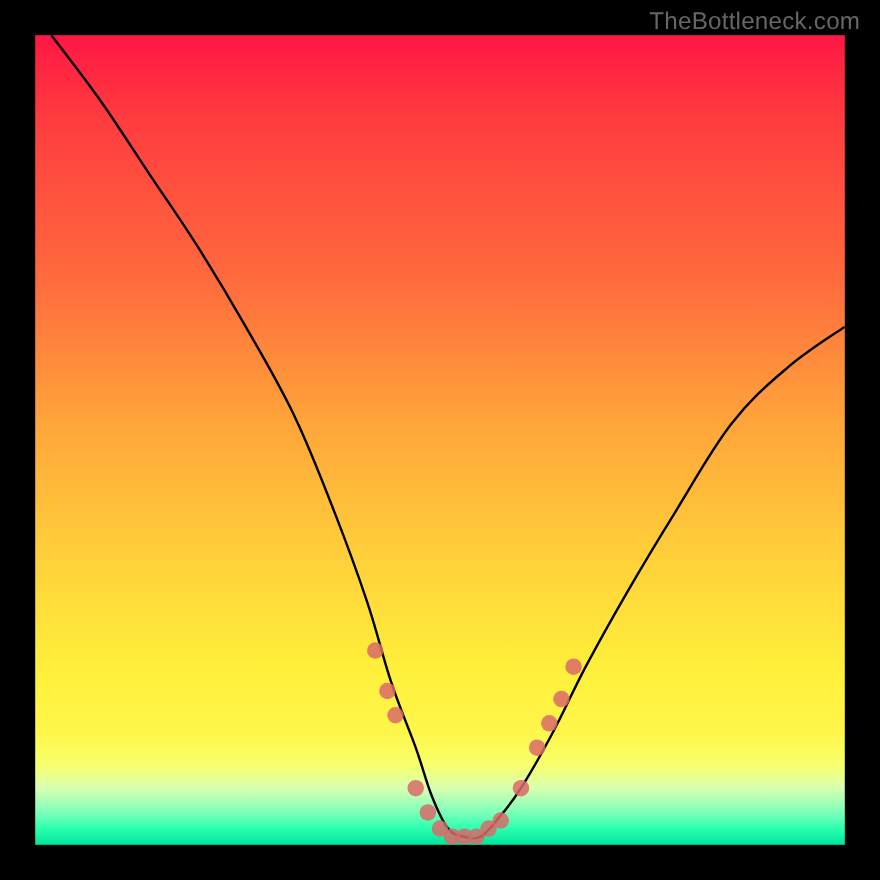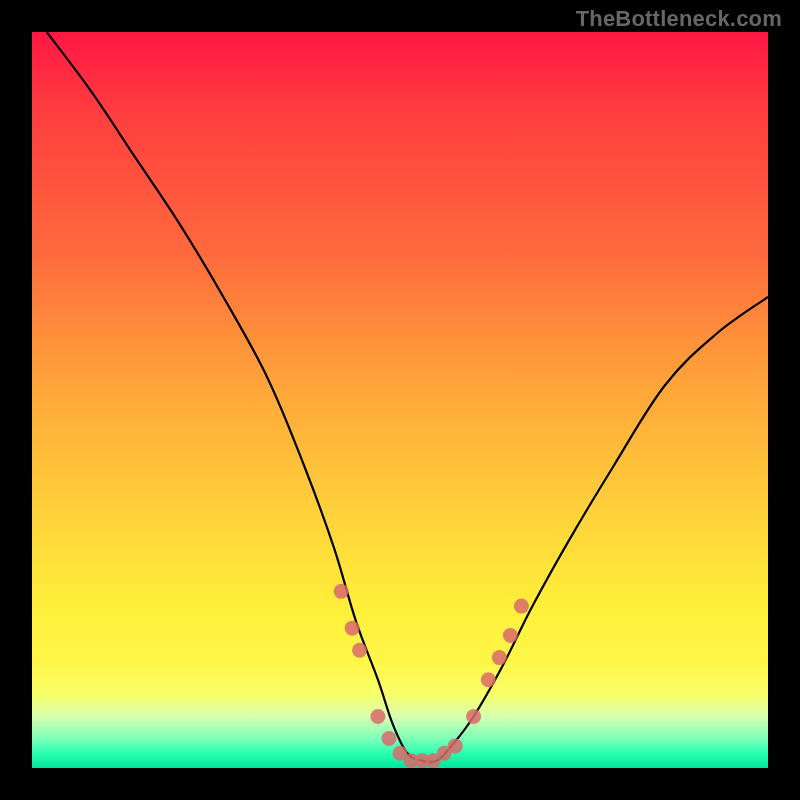--- a/index.html
+++ b/index.html
@@ -41,21 +41,21 @@
       #2bffb0 98%,
       #00e59a 100%
     );
   }
   .watermark {
     position: absolute;
     top: 6px;
     right: 18px;
     color: #666;
     font-size: 22px;
-    font-weight: 700;
+    font-weight: 400;
     letter-spacing: 0.2px;
     user-select: none;
   }
   svg.curve {
     position: absolute;
     top: 0;
     left: 0;
     width: 736px;
     height: 736px;
   }

